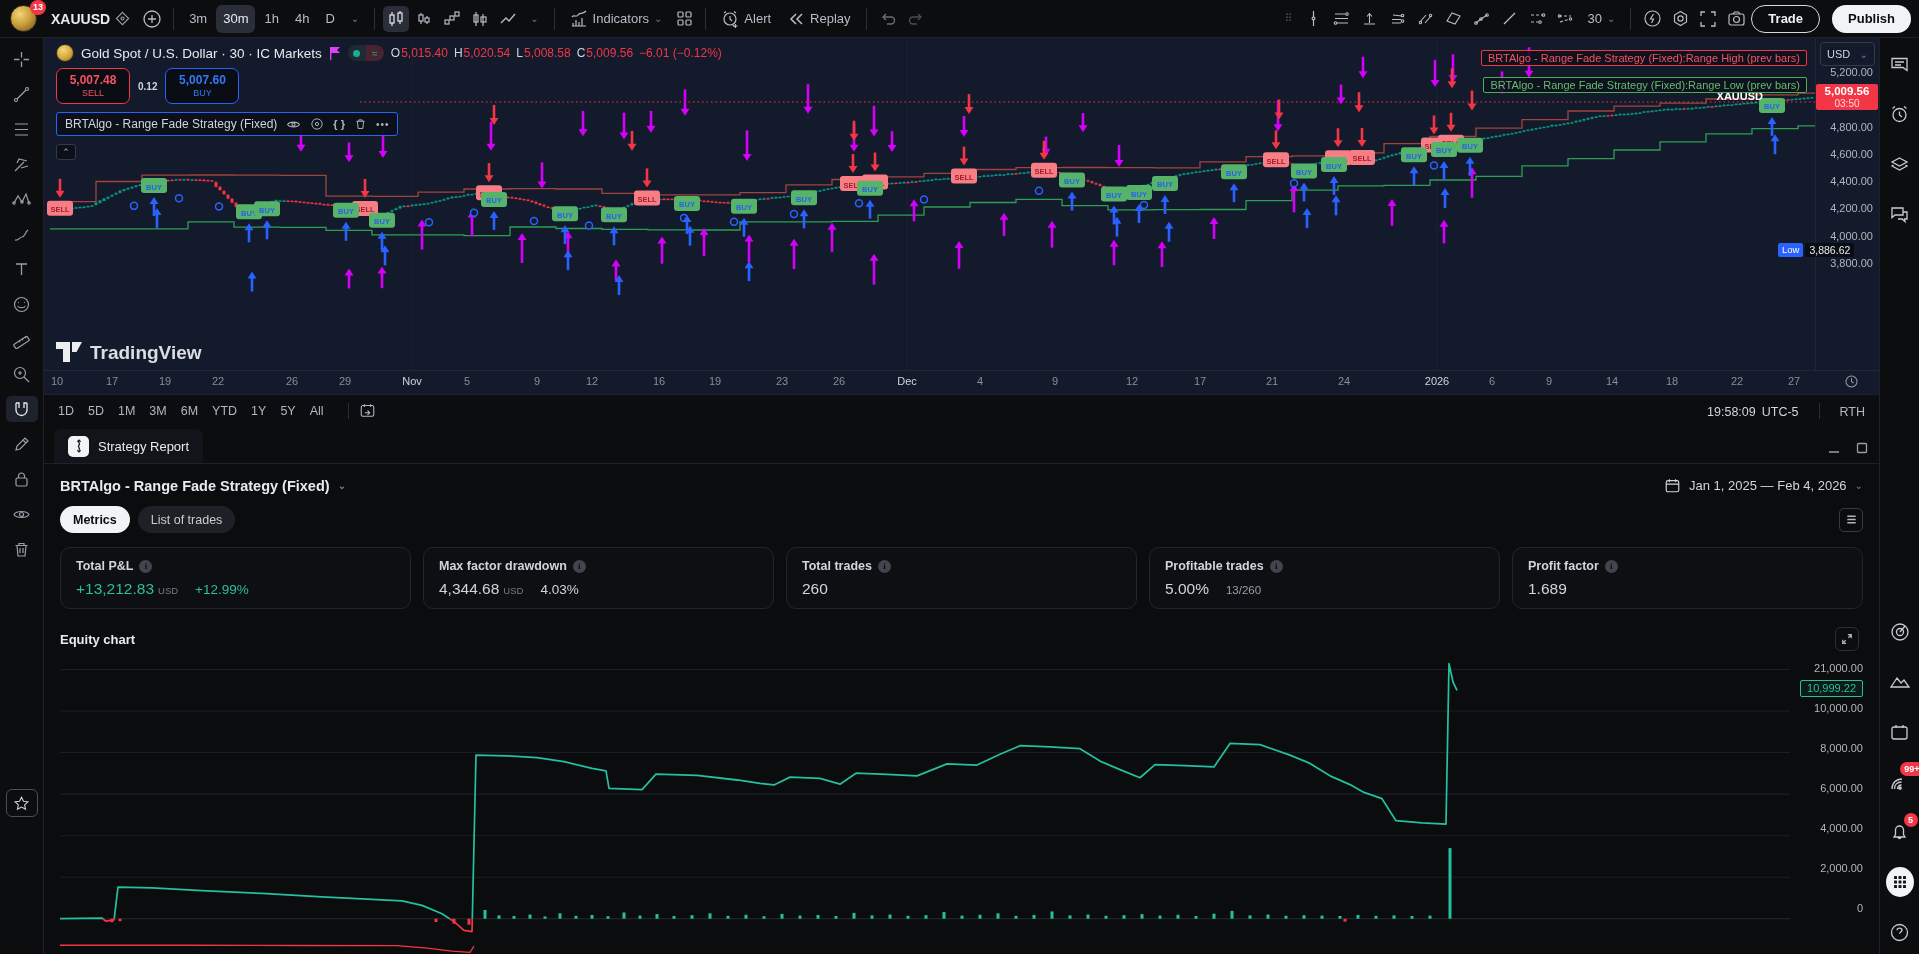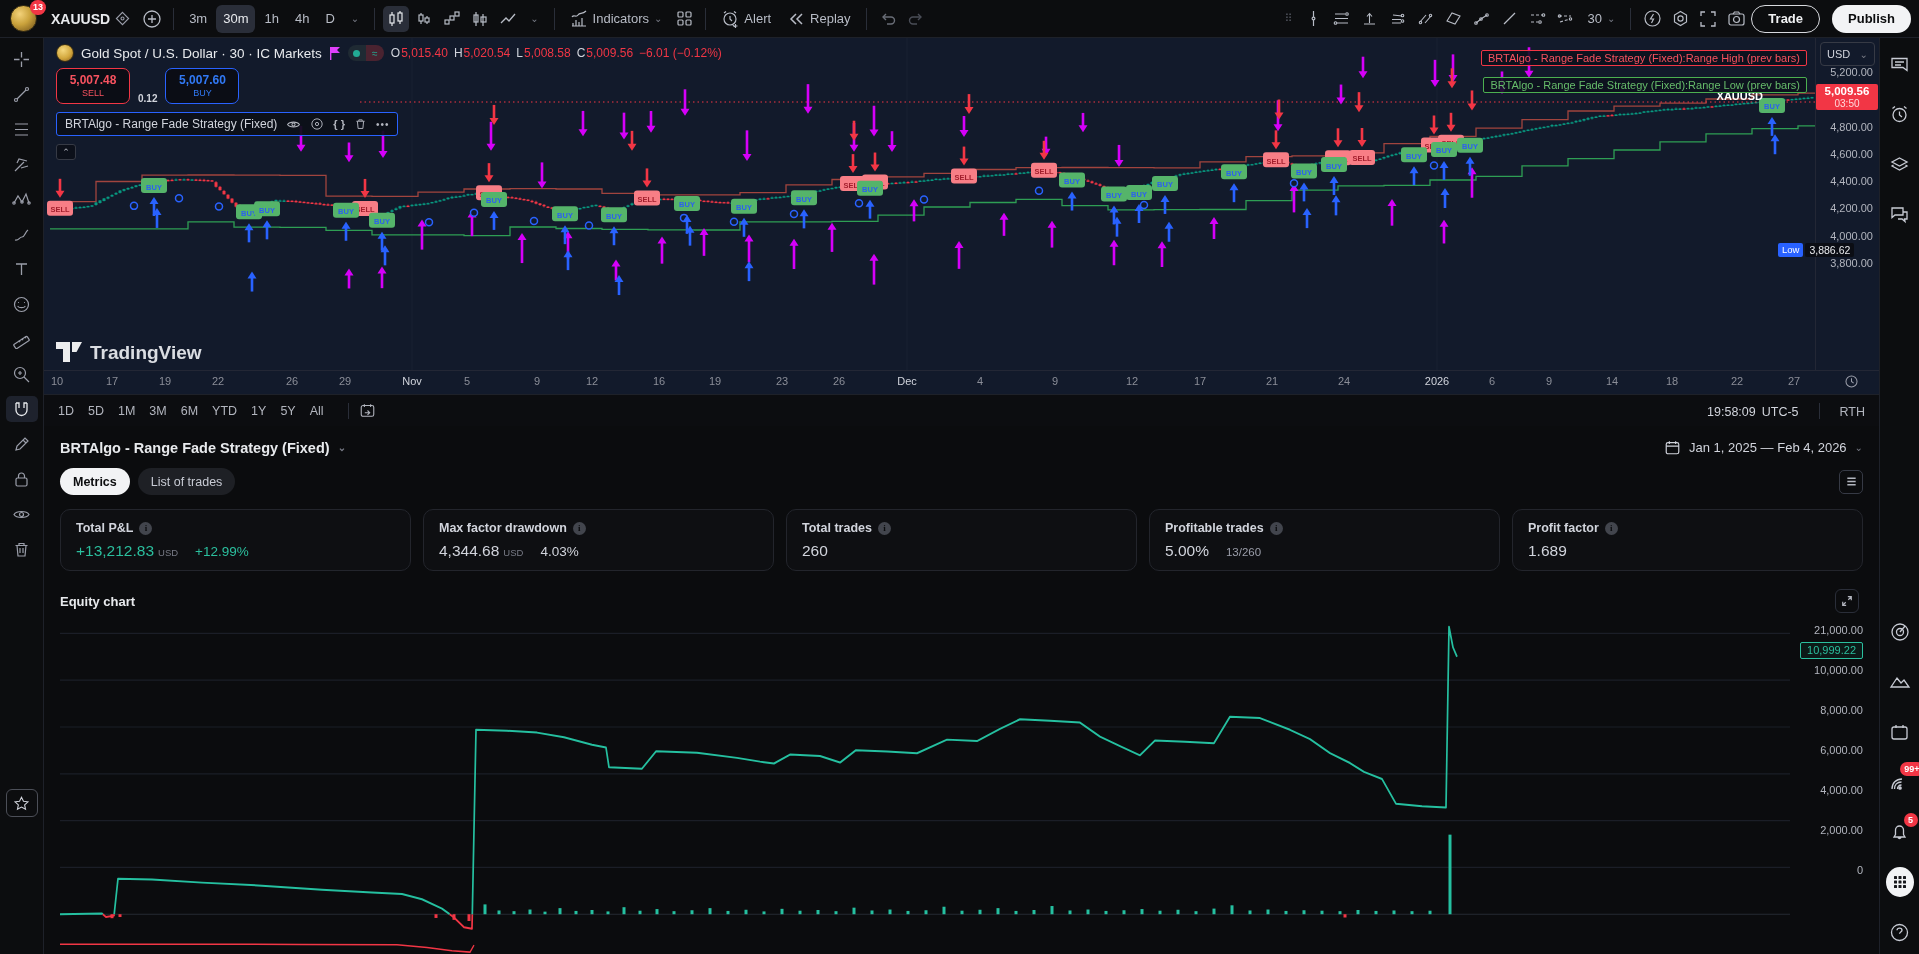--- a/index.html
+++ b/index.html
@@ -81,21 +81,21 @@
     background:radial-gradient(circle at 38% 32%, #f5d87e 0%, #d3a83e 55%, #8a5d1a 100%); border:1px solid #3a2f15; }
   .sym-title { font-size:13.5px; color:#e8eaed; }
   .flag-ic { color:#e040fb; }
   .feed-pill { display:flex; align-items:center; height:16px; border-radius:8px; overflow:hidden; }
   .feed-a { background:#1f2a33; width:18px; height:16px; display:flex; align-items:center; justify-content:center; }
   .feed-a i { width:7px; height:7px; border-radius:50%; background:#22ab94; }
   .feed-b { background:#4a2330; color:#22ab94; font-size:10px; width:18px; height:16px; display:flex; align-items:center; justify-content:center; font-style:normal; }
   .ohlc { display:flex; gap:6px; font-size:12px; }
   .ohlc b { color:#d1d4dc; font-weight:normal; }
   .ohlc span { color:#f23645; }
-  .bs-row { position:absolute; left:12px; top:30px; display:flex; align-items:flex-end; gap:8px; z-index:4; }
+  .bs-row { position:absolute; left:12px; top:30px; display:flex; align-items:center; gap:8px; z-index:4; }
   .bs-btn { width:74px; height:36px; border-radius:7px; background:rgba(10,12,18,.85); display:flex;
     flex-direction:column; align-items:center; justify-content:center; line-height:1.15; }
   .sell-btn { border:1.5px solid #f23645; color:#f7525f; }
   .buy-btn { border:1.5px solid #2962ff; color:#3179f5; }
   .bs-price { font-size:12px; font-weight:bold; }
   .bs-label { font-size:9px; }
   .spread { font-size:10px; color:#d1d4dc; font-weight:bold; }
   .ind-row { position:absolute; left:12px; top:74px; z-index:4; display:flex; align-items:center; height:24px;
     border:1px solid #2962ff; border-radius:3px; background:rgba(12,15,24,.92); padding:0 8px; gap:9px; }
   .ind-name { font-size:12px; color:#d1d4dc; }
@@ -1826,20 +1826,43 @@
         </span>
         <span class="ct-right">
           <span>19:58:09</span>
           <span style="margin-left:-4px">UTC-5</span>
           <span class="ct-sep"></span>
           <span style="color:#b2b5be">RTH</span>
         </span>
       </div>
 
       <div class="report">
+        <div class="rtabbar">
+          <div class="rtab">
+            <span class="rtab-ic">
+              <svg width="14" height="14" viewBox="0 0 16 16" stroke="#17181c" stroke-width="1.5" fill="none">
+                  <path d="M8 1.5c-2.5 2 2.5 3.5 0 5.5s2.5 3.5 0 5.5"></path>
+                  <path d="M6.2 3.2 8 1.4l1.8 1.8M6.2 12.8 8 14.6l1.8-1.8"></path>
+                </svg>
+            </span>
+            <span>Strategy Report</span>
+          </div>
+          <div class="win-ctl">
+            <span class="ico">
+                <svg width="14" height="14" viewBox="0 0 14 14" stroke="currentColor" stroke-width="1.5">
+                  <path d="M2 11h10"></path>
+                </svg>
+              </span>
+            <span class="ico">
+                <svg width="14" height="14" viewBox="0 0 14 14" stroke="currentColor" stroke-width="1.3" fill="none">
+                  <rect x="2.5" y="2.5" width="9" height="9" rx="1"></rect>
+                </svg>
+              </span>
+          </div>
+        </div>
 
         <div class="rhead">
           <span class="strat-name">
             <span>BRTAlgo - Range Fade Strategy (Fixed)</span>
             <span class="caret">⌄</span>
           </span>
           <span class="rhead-right">
             <span class="ico">
               <svg width="17" height="17" viewBox="0 0 19 19" stroke="#d1d4dc" stroke-width="1.3" fill="none">
                   <rect x="2.5" y="4" width="14" height="12.5" rx="2"></rect>

